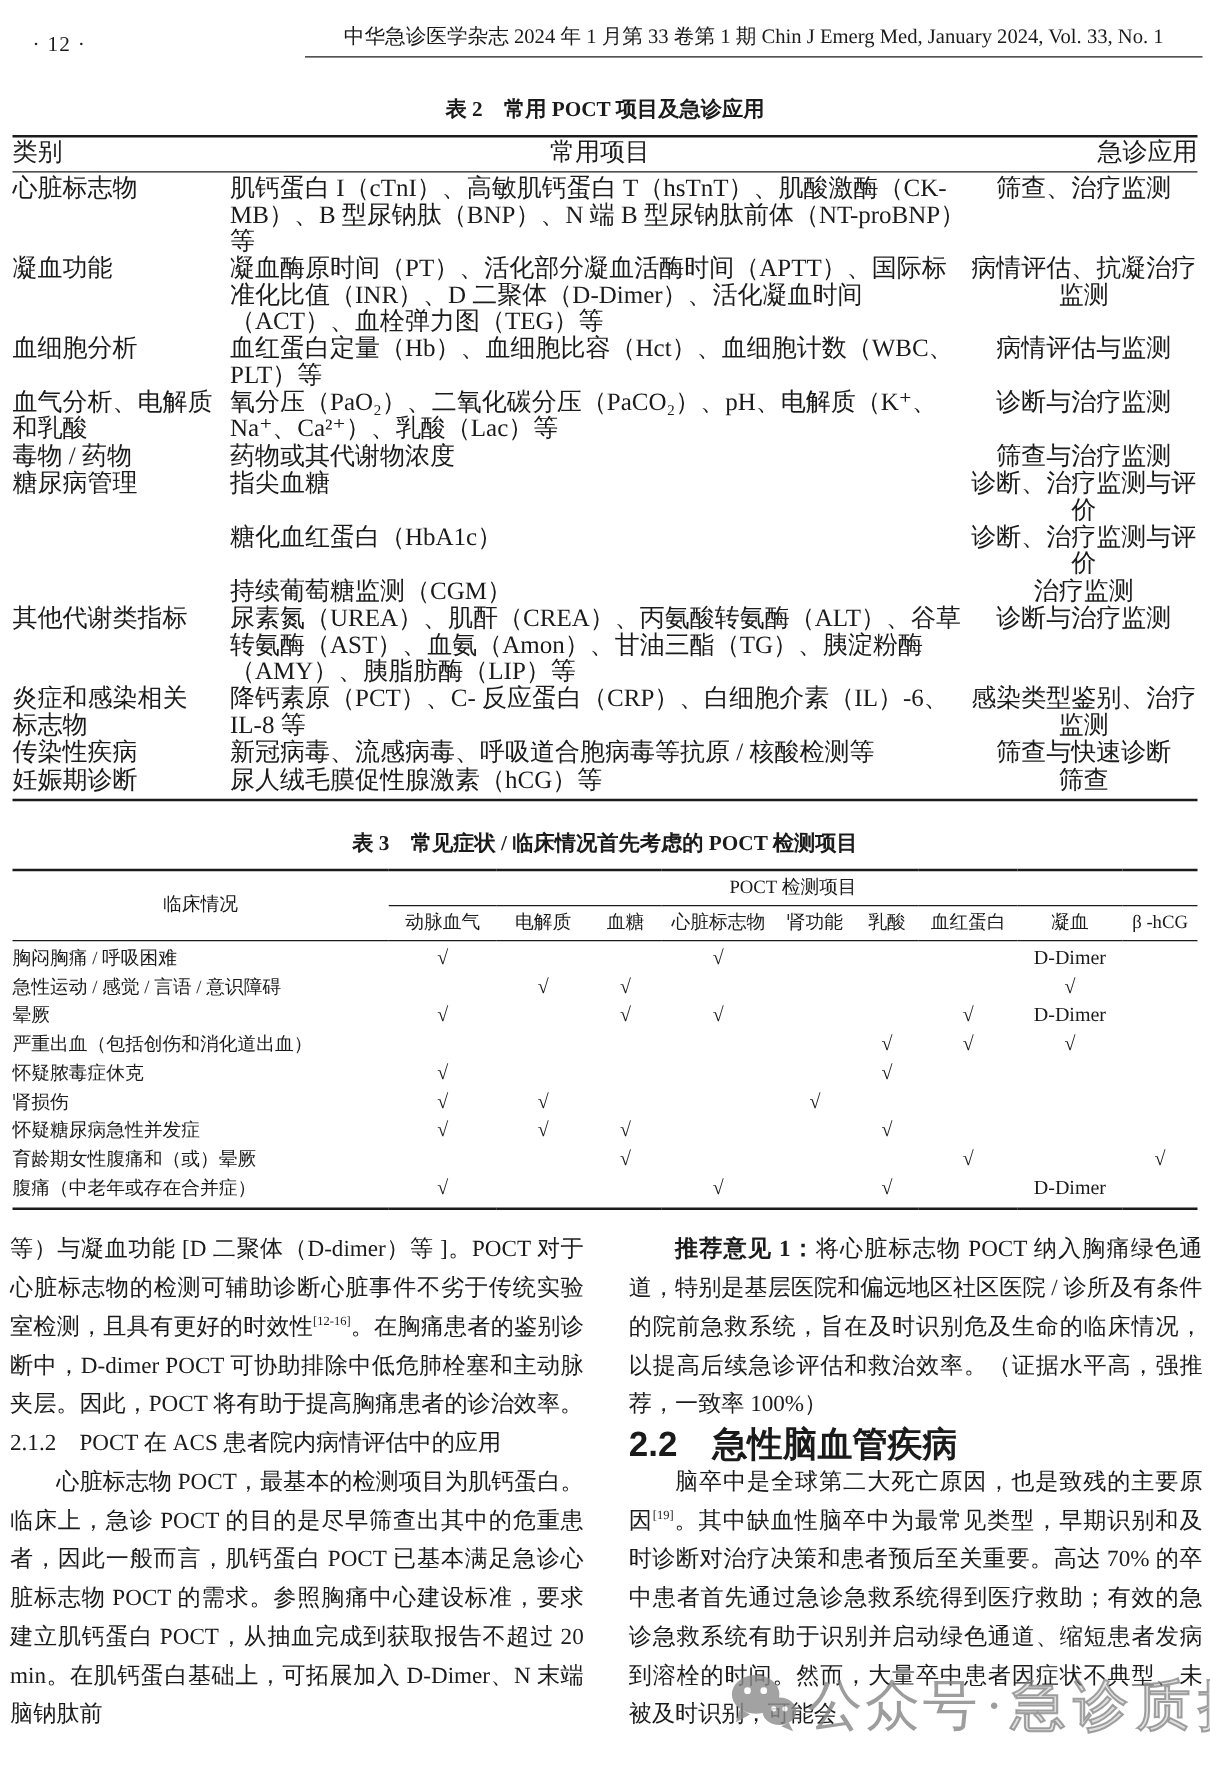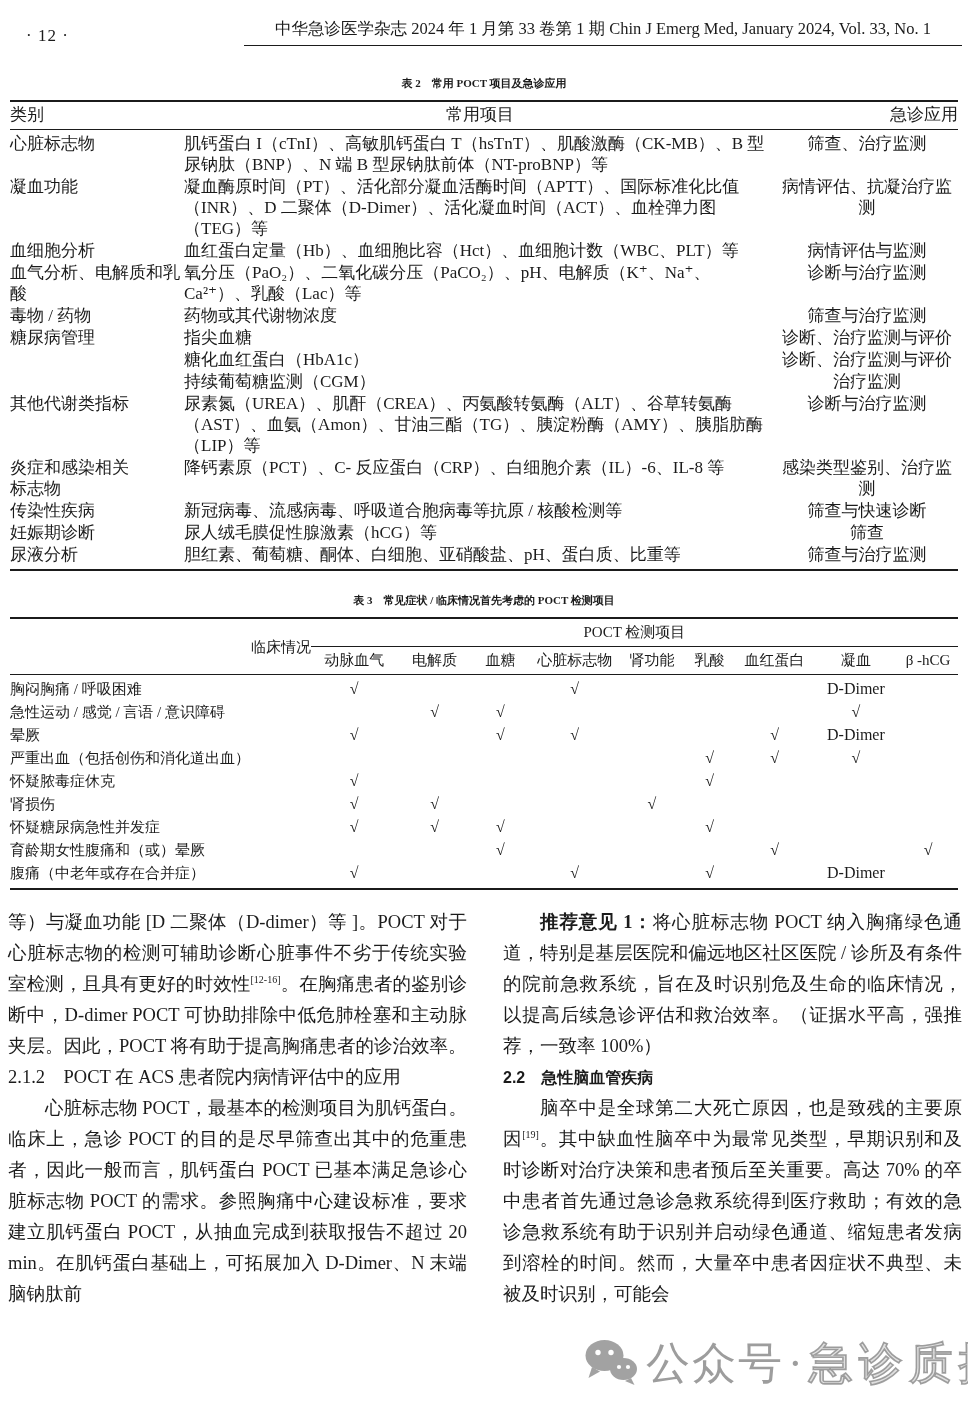--- a/index.html
+++ b/index.html
@@ -12,67 +12,67 @@
 
   
   .page-header{display:flex;align-items:flex-end;padding:18px 6px 0 26px;}
   .page-num{width:218px;font-size:17px;letter-spacing:1px;}
   .journal-title{
     flex:1;text-align:center;font-size:16.5px;white-space:nowrap;
     border-bottom:1.5px solid #1b1b1b;padding-bottom:5px;
   }
 
   
-  .tbl-caption{text-align:center;font-weight:bold;font-size:11px;}
+  .tbl-caption{text-align:center;font-weight:bold;font-size:17px;}
   .cap2{margin:30px 0 9px;}
   .cap3{margin:22px 0 9px;}
 
   
   table{border-collapse:collapse;table-layout:fixed;}
   .t2{
-    width:948px;margin:0 auto;font-size:17px;line-height:21px;
+    width:948px;margin:0 auto;font-size:20px;line-height:21px;
     border-top:2.5px solid #1b1b1b;border-bottom:2.5px solid #1b1b1b;
   }
   .t2 thead th{font-weight:normal;border-bottom:1.2px solid #1b1b1b;padding:2px 0 4px;}
   .t2 .w-cat{width:174px;text-align:left;}
   .t2 .w-items{width:592px;text-align:center;}
   .t2 .w-app{text-align:right;}
   .t2 td{vertical-align:top;padding:0.5px 0;}
   .t2 td.t2-category{white-space:pre-line;}
   .t2 td.t2-application{text-align:center;}
   .t2 tbody tr:first-child td{padding-top:3px;}
   .t2 tbody tr:last-child td{padding-bottom:4px;}
 
   
   .t3{
     width:948px;margin:0 auto;font-size:15px;line-height:20px;
     border-top:2.5px solid #1b1b1b;border-bottom:2.5px solid #1b1b1b;
   }
   .t3 th{font-weight:normal;}
-  .t3 .t3-cond{text-align:right;vertical-align:middle;border-bottom:1.2px solid #1b1b1b;padding:3px 0;}
+  .t3 .t3-cond{text-align:center;vertical-align:middle;border-bottom:1.2px solid #1b1b1b;padding:3px 0;font-family:Liberation Mono, monospace;}
   .t3 .t3-group{text-align:center;border-bottom:1.2px solid #1b1b1b;padding:3px 0 4px;}
   .t3 .t3-colhead{border-bottom:1.2px solid #1b1b1b;padding:3px 0 4px;}
   .t3 td{text-align:center;padding:1px 0 2px;vertical-align:middle;}
   .t3 td.cond{text-align:left;}
   .t3 tbody tr:first-child td{padding-top:4px;}
   .t3 tbody tr:last-child td{padding-bottom:5px;}
   .mark{font-size:16px;}
 
   
   .columns{
     display:flex;gap:36px;padding:17px 6px 0 8px;
     position:relative;z-index:1;
   }
   .col{width:464px;font-size:18.5px;line-height:31px;text-align:justify;}
   .para{text-indent:2em;}
   .para.no-indent{text-indent:0;}
   .h3{text-indent:0;}
   .h2{
     font-family:"Liberation Sans","DejaVu Sans",sans-serif;
-    font-weight:bold;font-size:16px;line-height:31px;text-indent:0;
+    font-weight:bold;font-size:28px;line-height:31px;text-indent:0;
   }
   sup{font-size:10px;line-height:0;}
   .lead{font-weight:bold;}
 
   
   .watermark{
     position:absolute;left:584px;top:1338px;z-index:2;
     display:flex;align-items:center;gap:8px;pointer-events:none;
   }
   .wm-icon{opacity:.8;flex:0 0 auto;display:inline-block;}
@@ -160,25 +160,20 @@
         </tr>
         <tr>
           <td class="t2-category">传染性疾病</td>
           <td class="t2-items">新冠病毒、流感病毒、呼吸道合胞病毒等抗原 / 核酸检测等</td>
           <td class="t2-application">筛查与快速诊断</td>
         </tr>
         <tr>
           <td class="t2-category">妊娠期诊断</td>
           <td class="t2-items">尿人绒毛膜促性腺激素（hCG）等</td>
           <td class="t2-application">筛查</td>
-        </tr>
-        <tr>
-          <td class="t2-category">尿液分析</td>
-          <td class="t2-items">胆红素、葡萄糖、酮体、白细胞、亚硝酸盐、pH、蛋白质、比重等</td>
-          <td class="t2-application">筛查与治疗监测</td>
         </tr>
       </tbody>
   </table>
 
   <div class="tbl-caption cap3">表 3　常见症状 / 临床情况首先考虑的 POCT 检测项目</div>
   <table class="t3">
     <colgroup id="t3-cols-group">
         <col style="width: 292px;">
         <col style="width: 84px;">
         <col style="width: 72px;">

